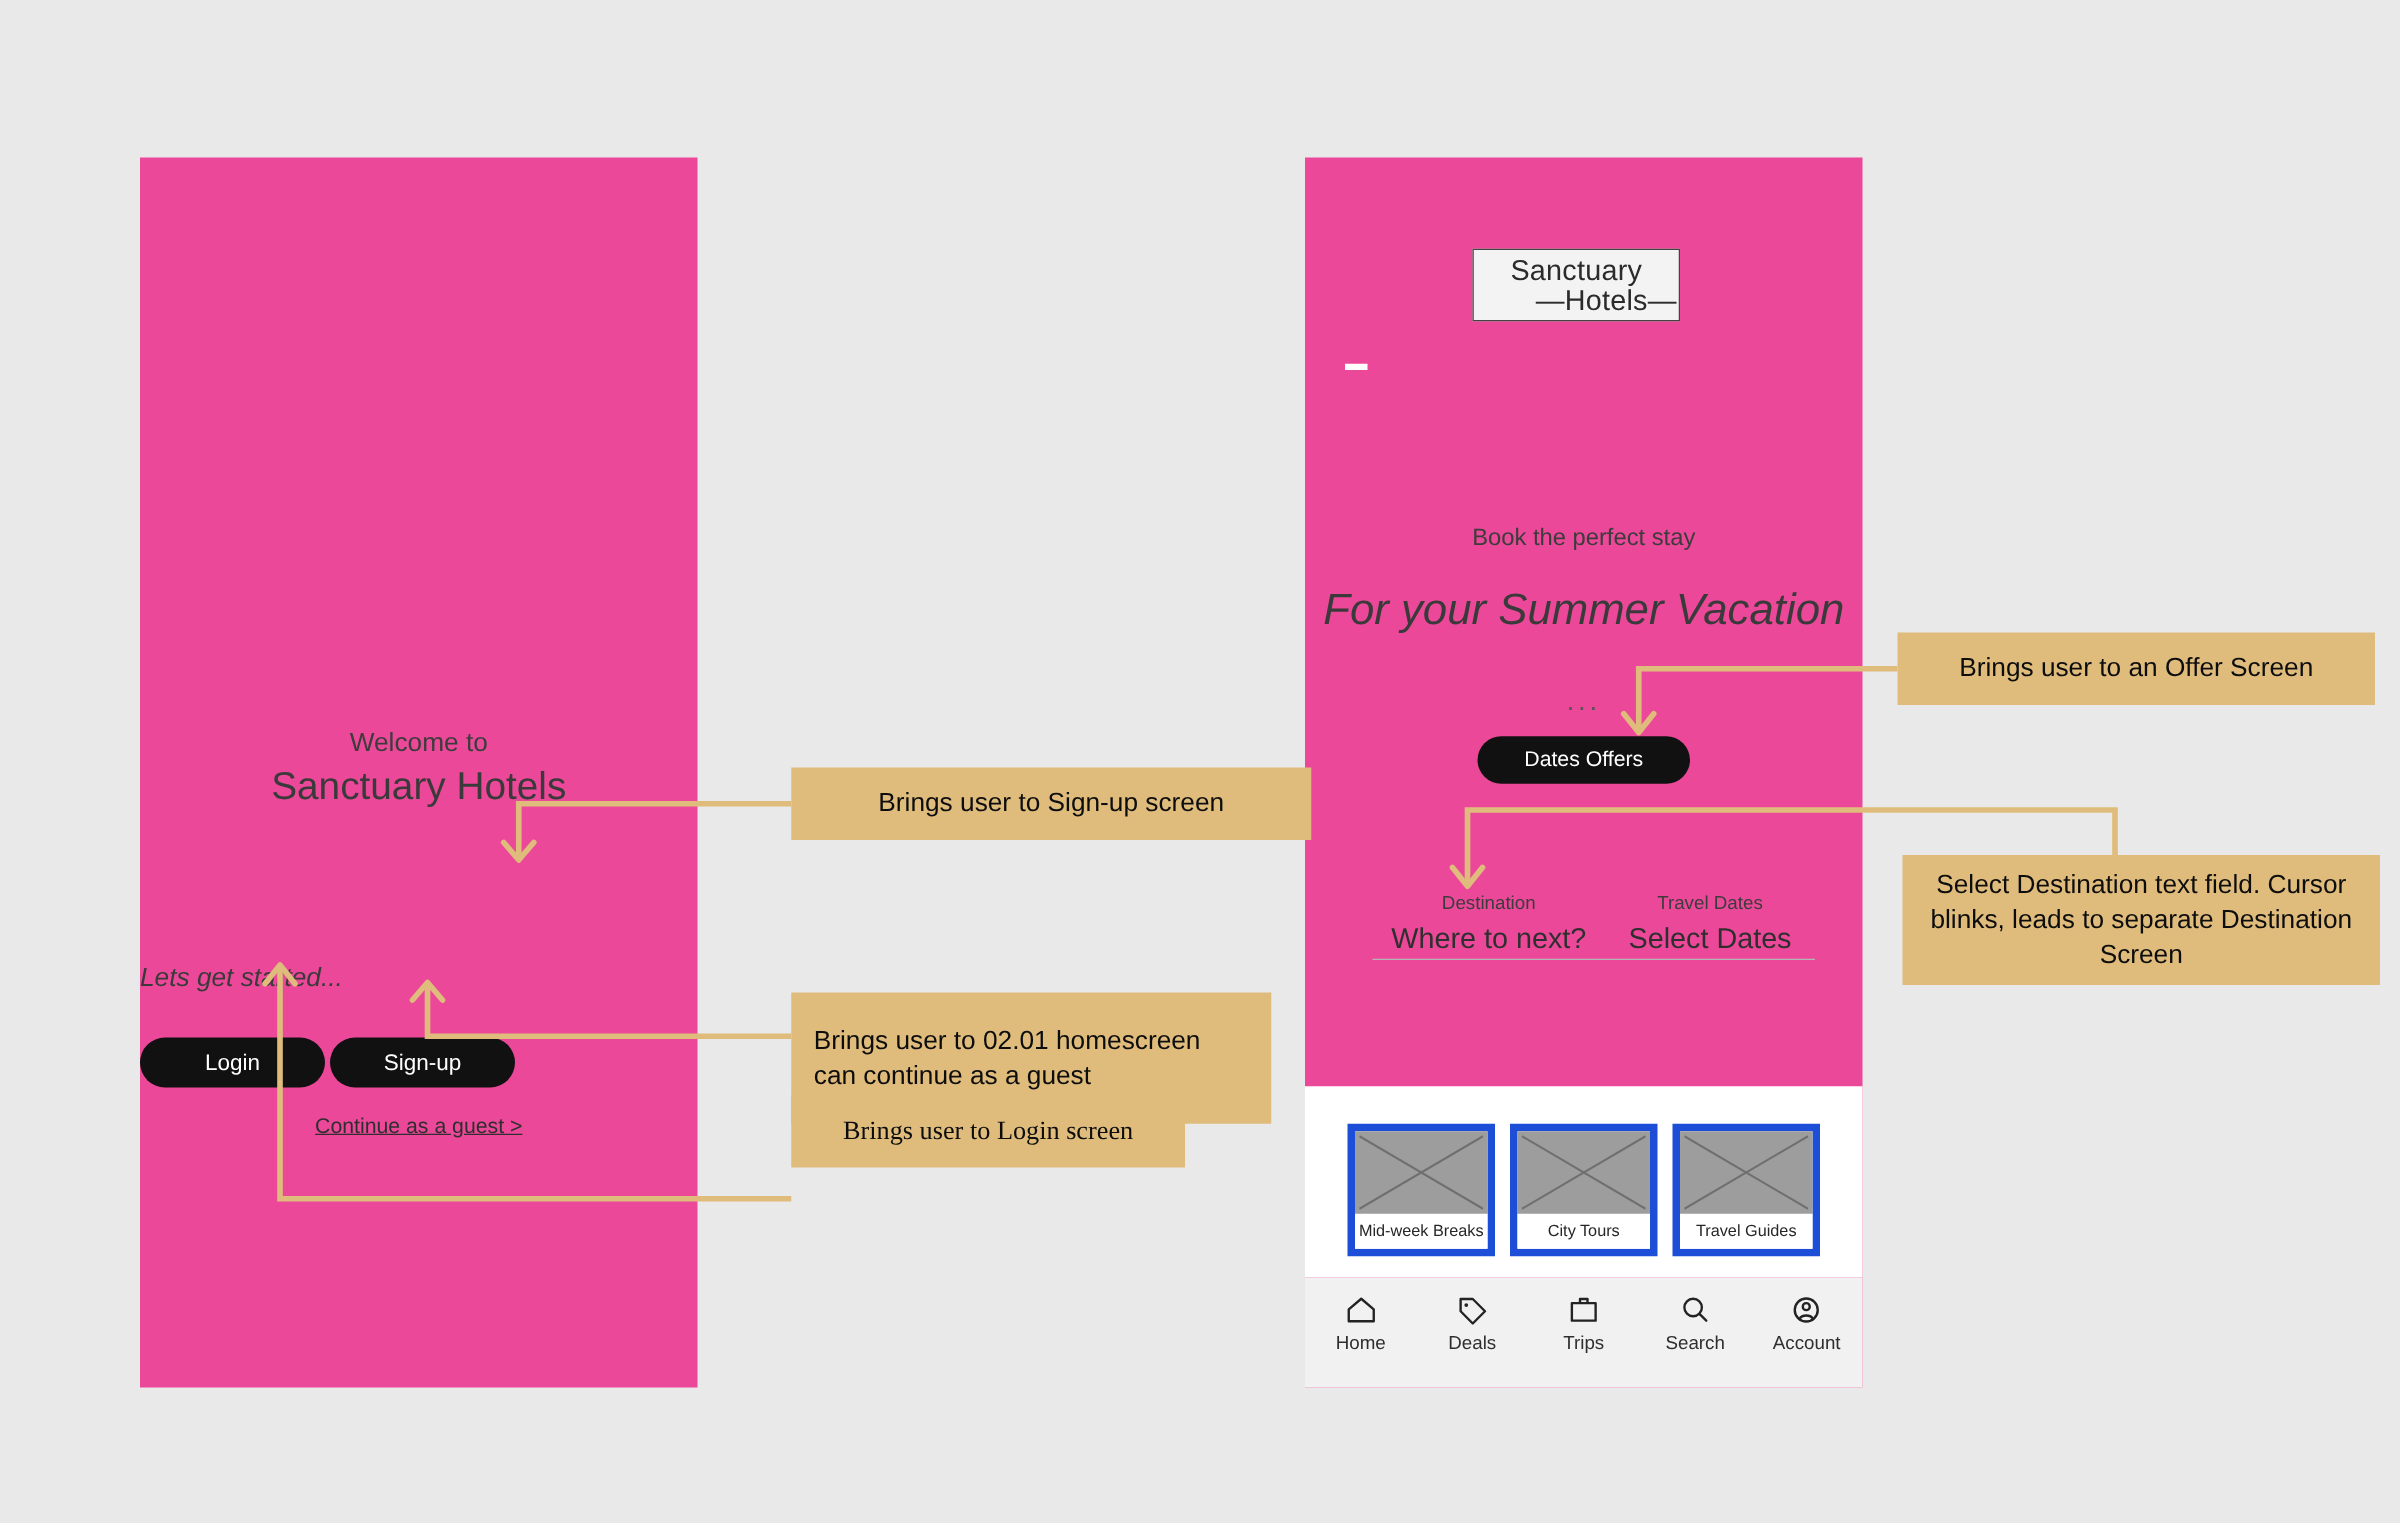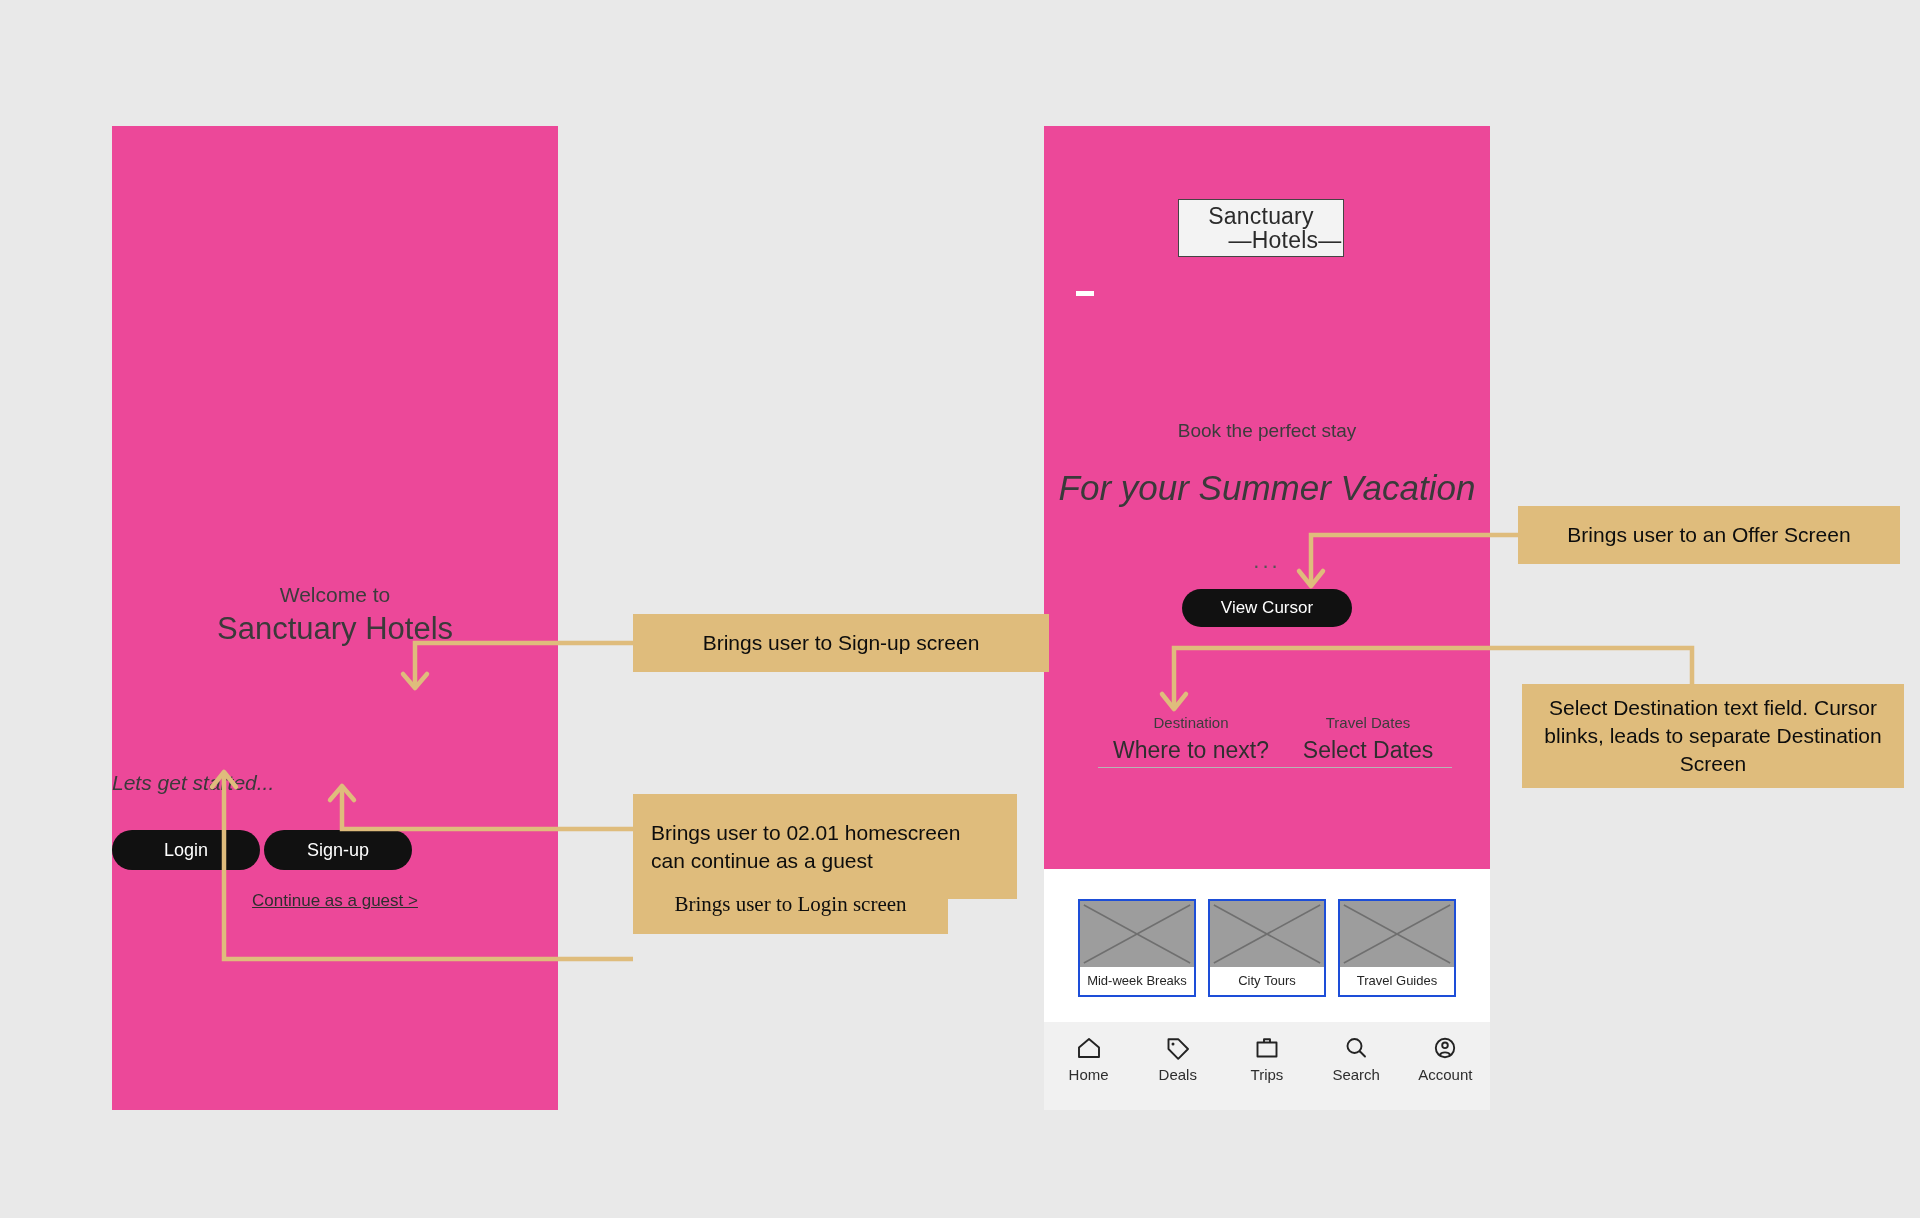--- a/index.html
+++ b/index.html
@@ -201,21 +201,21 @@
     left: 1044px;
     top: 899px;
     width: 446px;
     display: flex;
     justify-content: center;
     gap: 12px;
   }
   .thumb-card {
     width: 118px;
     background: #ffffff;
-    border: 2px solid #1d4ed8;
+    border: 6px solid #1d4ed8;
     box-sizing: border-box;
     cursor: pointer;
   }
   .thumb-img {
     height: 66px;
     background: #9d9d9d;
     position: relative;
     overflow: hidden;
   }
   .thumb-img svg { display: block; width: 100%; height: 100%; }
@@ -306,21 +306,21 @@
   <div class="artifact-dash"></div>
 
   <div class="logo-box">
     <div class="logo-l1">Sanctuary</div>
     <div class="logo-l2">—Hotels—</div>
   </div>
 
   <div class="hero-kicker">Book the perfect stay</div>
   <div class="hero-title">For your Summer Vacation</div>
   <div class="hero-ellipsis">...</div>
-  <button class="pill" id="btn-view-offers">View Cursor</button>
+  <button class="pill" id="btn-view-offers">Dates Offers</button>
 
   <div class="field-group" id="field-destination">
     <div class="field-label">Destination</div>
     <div class="field-value">Where to next?</div>
   </div>
   <div class="field-group" id="field-dates">
     <div class="field-label">Travel Dates</div>
     <div class="field-value">Select Dates</div>
   </div>
 

